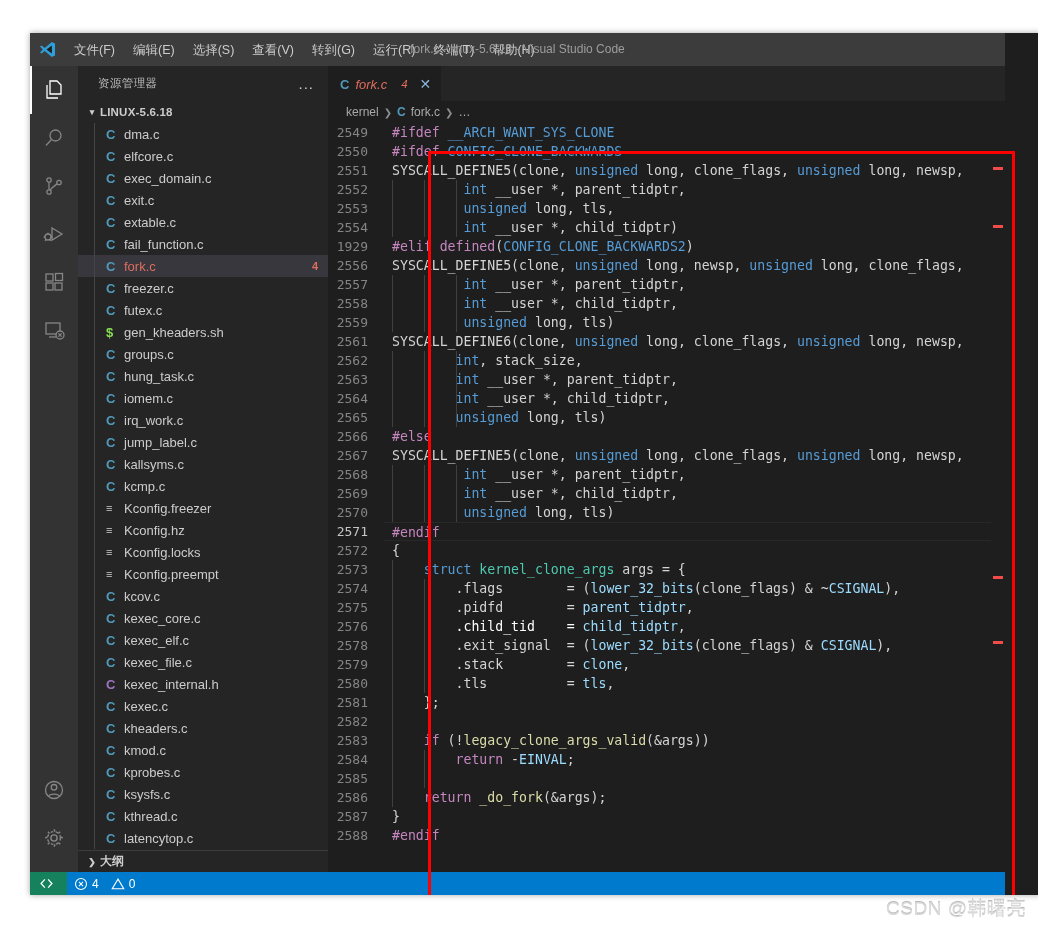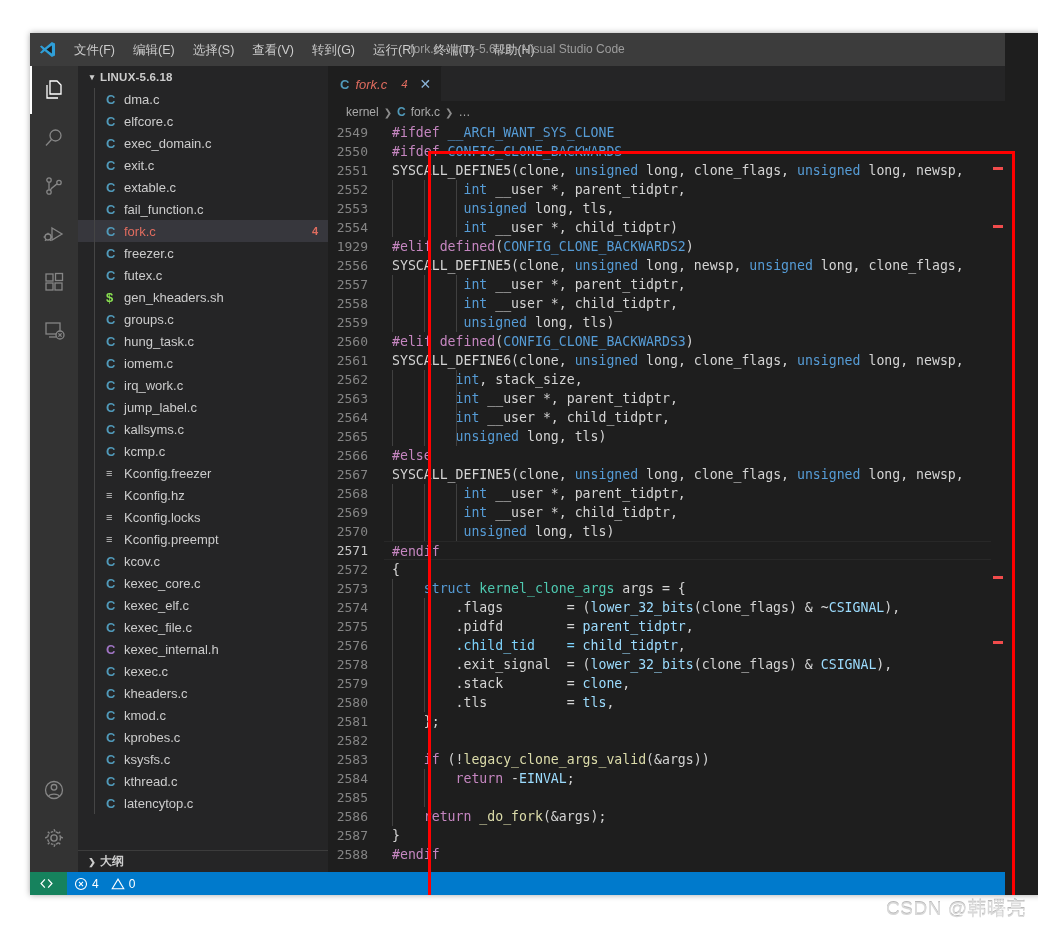--- a/index.html
+++ b/index.html
@@ -360,20 +360,24 @@
           <svg width="24" height="24" viewBox="0 0 24 24" fill="none" stroke="currentColor" stroke-width="1.4">
             <circle cx="12" cy="12" r="3.1"></circle>
             <path d="M12 3.2 L13.1 5.6 M12 20.8 L13.1 18.4 M3.2 12 L5.6 10.9 M20.8 12 L18.4 10.9
                      M5.8 5.8 L7.6 7.6 M18.2 18.2 L16.4 16.4 M5.8 18.2 L7.6 16.4 M18.2 5.8 L16.4 7.6"></path>
             <circle cx="12" cy="12" r="6.4" stroke-dasharray="2.6 2.6"></circle>
           </svg>
         </div>
       </div>
 
       <div id="sidebar">
+        <div id="sidebar-header">
+          <span id="sidebar-title">资源管理器</span>
+          <span id="sidebar-actions">...</span>
+        </div>
         <div id="folder-row">
           <span class="twisty">▾</span>
           <span>LINUX-5.6.18</span>
         </div>
         <div id="filelist">
             <div class="file-row">
               <div class="indent-guide"></div>
               <span class="ficon c">C</span>
               <span class="fname">dma.c</span>
             </div>
@@ -571,37 +575,36 @@
               <div class="code-line"><div class="ln">2550</div><div class="ctext"><span style="color: rgb(197, 134, 192);">#ifdef</span><span style="color: rgb(212, 212, 212);"> </span><span style="color: rgb(86, 156, 214);">CONFIG_CLONE_BACKWARDS</span></div></div>
               <div class="code-line"><div class="ln">2551</div><div class="ctext"><span style="color: rgb(212, 212, 212);">SYSCALL_DEFINE5</span><span style="color: rgb(212, 212, 212);">(clone, </span><span style="color: rgb(86, 156, 214);">unsigned</span><span style="color: rgb(212, 212, 212);"> </span><span style="color: rgb(212, 212, 212);">long</span><span style="color: rgb(212, 212, 212);">, clone_flags, </span><span style="color: rgb(86, 156, 214);">unsigned</span><span style="color: rgb(212, 212, 212);"> </span><span style="color: rgb(212, 212, 212);">long</span><span style="color: rgb(212, 212, 212);">, newsp,</span></div></div>
               <div class="code-line"><div class="ln">2552</div><span class="iguide" style="left: 64px;"></span><span class="iguide" style="left: 96px;"></span><span class="iguide" style="left: 128px;"></span><div class="ctext"><span style="color: rgb(212, 212, 212);">         </span><span style="color: rgb(86, 156, 214);">int</span><span style="color: rgb(212, 212, 212);"> __user *, parent_tidptr,</span></div></div>
               <div class="code-line"><div class="ln">2553</div><span class="iguide" style="left: 64px;"></span><span class="iguide" style="left: 96px;"></span><span class="iguide" style="left: 128px;"></span><div class="ctext"><span style="color: rgb(212, 212, 212);">         </span><span style="color: rgb(86, 156, 214);">unsigned</span><span style="color: rgb(212, 212, 212);"> </span><span style="color: rgb(212, 212, 212);">long</span><span style="color: rgb(212, 212, 212);">, tls,</span></div></div>
               <div class="code-line"><div class="ln">2554</div><span class="iguide" style="left: 64px;"></span><span class="iguide" style="left: 96px;"></span><span class="iguide" style="left: 128px;"></span><div class="ctext"><span style="color: rgb(212, 212, 212);">         </span><span style="color: rgb(86, 156, 214);">int</span><span style="color: rgb(212, 212, 212);"> __user *, child_tidptr)</span></div></div>
               <div class="code-line"><div class="ln">1929</div><div class="ctext"><span style="color: rgb(197, 134, 192);">#elif</span><span style="color: rgb(197, 134, 192);"> defined</span><span style="color: rgb(212, 212, 212);">(</span><span style="color: rgb(86, 156, 214);">CONFIG_CLONE_BACKWARDS2</span><span style="color: rgb(212, 212, 212);">)</span></div></div>
               <div class="code-line"><div class="ln">2556</div><div class="ctext"><span style="color: rgb(212, 212, 212);">SYSCALL_DEFINE5</span><span style="color: rgb(212, 212, 212);">(clone, </span><span style="color: rgb(86, 156, 214);">unsigned</span><span style="color: rgb(212, 212, 212);"> </span><span style="color: rgb(212, 212, 212);">long</span><span style="color: rgb(212, 212, 212);">, newsp, </span><span style="color: rgb(86, 156, 214);">unsigned</span><span style="color: rgb(212, 212, 212);"> </span><span style="color: rgb(212, 212, 212);">long</span><span style="color: rgb(212, 212, 212);">, clone_flags,</span></div></div>
               <div class="code-line"><div class="ln">2557</div><span class="iguide" style="left: 64px;"></span><span class="iguide" style="left: 96px;"></span><span class="iguide" style="left: 128px;"></span><div class="ctext"><span style="color: rgb(212, 212, 212);">         </span><span style="color: rgb(86, 156, 214);">int</span><span style="color: rgb(212, 212, 212);"> __user *, parent_tidptr,</span></div></div>
               <div class="code-line"><div class="ln">2558</div><span class="iguide" style="left: 64px;"></span><span class="iguide" style="left: 96px;"></span><span class="iguide" style="left: 128px;"></span><div class="ctext"><span style="color: rgb(212, 212, 212);">         </span><span style="color: rgb(86, 156, 214);">int</span><span style="color: rgb(212, 212, 212);"> __user *, child_tidptr,</span></div></div>
               <div class="code-line"><div class="ln">2559</div><span class="iguide" style="left: 64px;"></span><span class="iguide" style="left: 96px;"></span><span class="iguide" style="left: 128px;"></span><div class="ctext"><span style="color: rgb(212, 212, 212);">         </span><span style="color: rgb(86, 156, 214);">unsigned</span><span style="color: rgb(212, 212, 212);"> </span><span style="color: rgb(212, 212, 212);">long</span><span style="color: rgb(212, 212, 212);">, tls)</span></div></div>
-              <div class="code-line"><div class="ln">2560</div><div class="ctext"><span style="color: rgb(197, 134, 192);">#elif</span><span style="color: rgb(197, 134, 192);"> defined</span><span style="color: rgb(212, 212, 212);">(</span><span style="color: rgb(86, 156, 214);">CONFIG_CLONE_BACKWARDS3</span><span style="color: rgb(212, 212, 212);">)</span></div></div>
               <div class="code-line"><div class="ln">2561</div><div class="ctext"><span style="color: rgb(212, 212, 212);">SYSCALL_DEFINE6</span><span style="color: rgb(212, 212, 212);">(clone, </span><span style="color: rgb(86, 156, 214);">unsigned</span><span style="color: rgb(212, 212, 212);"> </span><span style="color: rgb(212, 212, 212);">long</span><span style="color: rgb(212, 212, 212);">, clone_flags, </span><span style="color: rgb(86, 156, 214);">unsigned</span><span style="color: rgb(212, 212, 212);"> </span><span style="color: rgb(212, 212, 212);">long</span><span style="color: rgb(212, 212, 212);">, newsp,</span></div></div>
               <div class="code-line"><div class="ln">2562</div><span class="iguide" style="left: 64px;"></span><span class="iguide" style="left: 96px;"></span><span class="iguide" style="left: 128px;"></span><div class="ctext"><span style="color: rgb(212, 212, 212);">        </span><span style="color: rgb(86, 156, 214);">int</span><span style="color: rgb(212, 212, 212);">, stack_size,</span></div></div>
               <div class="code-line"><div class="ln">2563</div><span class="iguide" style="left: 64px;"></span><span class="iguide" style="left: 96px;"></span><span class="iguide" style="left: 128px;"></span><div class="ctext"><span style="color: rgb(212, 212, 212);">        </span><span style="color: rgb(86, 156, 214);">int</span><span style="color: rgb(212, 212, 212);"> __user *, parent_tidptr,</span></div></div>
               <div class="code-line"><div class="ln">2564</div><span class="iguide" style="left: 64px;"></span><span class="iguide" style="left: 96px;"></span><span class="iguide" style="left: 128px;"></span><div class="ctext"><span style="color: rgb(212, 212, 212);">        </span><span style="color: rgb(86, 156, 214);">int</span><span style="color: rgb(212, 212, 212);"> __user *, child_tidptr,</span></div></div>
               <div class="code-line"><div class="ln">2565</div><span class="iguide" style="left: 64px;"></span><span class="iguide" style="left: 96px;"></span><span class="iguide" style="left: 128px;"></span><div class="ctext"><span style="color: rgb(212, 212, 212);">        </span><span style="color: rgb(86, 156, 214);">unsigned</span><span style="color: rgb(212, 212, 212);"> </span><span style="color: rgb(212, 212, 212);">long</span><span style="color: rgb(212, 212, 212);">, tls)</span></div></div>
               <div class="code-line"><div class="ln">2566</div><div class="ctext"><span style="color: rgb(197, 134, 192);">#else</span></div></div>
               <div class="code-line"><div class="ln">2567</div><div class="ctext"><span style="color: rgb(212, 212, 212);">SYSCALL_DEFINE5</span><span style="color: rgb(212, 212, 212);">(clone, </span><span style="color: rgb(86, 156, 214);">unsigned</span><span style="color: rgb(212, 212, 212);"> </span><span style="color: rgb(212, 212, 212);">long</span><span style="color: rgb(212, 212, 212);">, clone_flags, </span><span style="color: rgb(86, 156, 214);">unsigned</span><span style="color: rgb(212, 212, 212);"> </span><span style="color: rgb(212, 212, 212);">long</span><span style="color: rgb(212, 212, 212);">, newsp,</span></div></div>
               <div class="code-line"><div class="ln">2568</div><span class="iguide" style="left: 64px;"></span><span class="iguide" style="left: 96px;"></span><span class="iguide" style="left: 128px;"></span><div class="ctext"><span style="color: rgb(212, 212, 212);">         </span><span style="color: rgb(86, 156, 214);">int</span><span style="color: rgb(212, 212, 212);"> __user *, parent_tidptr,</span></div></div>
               <div class="code-line"><div class="ln">2569</div><span class="iguide" style="left: 64px;"></span><span class="iguide" style="left: 96px;"></span><span class="iguide" style="left: 128px;"></span><div class="ctext"><span style="color: rgb(212, 212, 212);">         </span><span style="color: rgb(86, 156, 214);">int</span><span style="color: rgb(212, 212, 212);"> __user *, child_tidptr,</span></div></div>
               <div class="code-line"><div class="ln">2570</div><span class="iguide" style="left: 64px;"></span><span class="iguide" style="left: 96px;"></span><span class="iguide" style="left: 128px;"></span><div class="ctext"><span style="color: rgb(212, 212, 212);">         </span><span style="color: rgb(86, 156, 214);">unsigned</span><span style="color: rgb(212, 212, 212);"> </span><span style="color: rgb(212, 212, 212);">long</span><span style="color: rgb(212, 212, 212);">, tls)</span></div></div>
               <div class="code-line active"><div class="ln">2571</div><div class="ctext"><span style="color: rgb(197, 134, 192);">#endif</span></div></div>
               <div class="code-line"><div class="ln">2572</div><div class="ctext"><span style="color: rgb(212, 212, 212);">{</span></div></div>
               <div class="code-line"><div class="ln">2573</div><span class="iguide" style="left: 64px;"></span><div class="ctext"><span style="color: rgb(212, 212, 212);">    </span><span style="color: rgb(86, 156, 214);">struct</span><span style="color: rgb(212, 212, 212);"> </span><span style="color: rgb(78, 201, 176);">kernel_clone_args</span><span style="color: rgb(212, 212, 212);"> args = {</span></div></div>
               <div class="code-line"><div class="ln">2574</div><span class="iguide" style="left: 64px;"></span><span class="iguide" style="left: 96px;"></span><div class="ctext"><span style="color: rgb(212, 212, 212);">        .flags        = (</span><span style="color: rgb(156, 220, 254);">lower_32_bits</span><span style="color: rgb(212, 212, 212);">(clone_flags) &amp; ~</span><span style="color: rgb(156, 220, 254);">CSIGNAL</span><span style="color: rgb(212, 212, 212);">),</span></div></div>
               <div class="code-line"><div class="ln">2575</div><span class="iguide" style="left: 64px;"></span><span class="iguide" style="left: 96px;"></span><div class="ctext"><span style="color: rgb(212, 212, 212);">        .pidfd        = </span><span style="color: rgb(156, 220, 254);">parent_tidptr</span><span style="color: rgb(212, 212, 212);">,</span></div></div>
-              <div class="code-line"><div class="ln">2576</div><span class="iguide" style="left: 64px;"></span><span class="iguide" style="left: 96px;"></span><div class="ctext"><span style="color: #7dd3fc;">        .child_tid    = </span><span style="color: rgb(156, 220, 254);">child_tidptr</span><span style="color: rgb(212, 212, 212);">,</span></div></div>
+              <div class="code-line"><div class="ln">2576</div><span class="iguide" style="left: 64px;"></span><span class="iguide" style="left: 96px;"></span><div class="ctext"><span style="color: #ffffff;">        .child_tid    = </span><span style="color: rgb(156, 220, 254);">child_tidptr</span><span style="color: rgb(212, 212, 212);">,</span></div></div>
               <div class="code-line"><div class="ln">2578</div><span class="iguide" style="left: 64px;"></span><span class="iguide" style="left: 96px;"></span><div class="ctext"><span style="color: rgb(212, 212, 212);">        .exit_signal  = (</span><span style="color: rgb(156, 220, 254);">lower_32_bits</span><span style="color: rgb(212, 212, 212);">(clone_flags) &amp; </span><span style="color: rgb(156, 220, 254);">CSIGNAL</span><span style="color: rgb(212, 212, 212);">),</span></div></div>
               <div class="code-line"><div class="ln">2579</div><span class="iguide" style="left: 64px;"></span><span class="iguide" style="left: 96px;"></span><div class="ctext"><span style="color: rgb(212, 212, 212);">        .stack        = </span><span style="color: rgb(156, 220, 254);">clone</span><span style="color: rgb(212, 212, 212);">,</span></div></div>
               <div class="code-line"><div class="ln">2580</div><span class="iguide" style="left: 64px;"></span><span class="iguide" style="left: 96px;"></span><div class="ctext"><span style="color: rgb(212, 212, 212);">        .tls          = </span><span style="color: rgb(156, 220, 254);">tls</span><span style="color: rgb(212, 212, 212);">,</span></div></div>
               <div class="code-line"><div class="ln">2581</div><span class="iguide" style="left: 64px;"></span><div class="ctext"><span style="color: rgb(212, 212, 212);">    };</span></div></div>
               <div class="code-line"><div class="ln">2582</div><span class="iguide" style="left: 64px;"></span><div class="ctext"><span style="color: rgb(212, 212, 212);"></span></div></div>
               <div class="code-line"><div class="ln">2583</div><span class="iguide" style="left: 64px;"></span><div class="ctext"><span style="color: rgb(212, 212, 212);">    </span><span style="color: rgb(197, 134, 192);">if</span><span style="color: rgb(212, 212, 212);"> (!</span><span style="color: rgb(220, 220, 170);">legacy_clone_args_valid</span><span style="color: rgb(212, 212, 212);">(&amp;args))</span></div></div>
               <div class="code-line"><div class="ln">2584</div><span class="iguide" style="left: 64px;"></span><span class="iguide" style="left: 96px;"></span><div class="ctext"><span style="color: rgb(212, 212, 212);">        </span><span style="color: rgb(197, 134, 192);">return</span><span style="color: rgb(212, 212, 212);"> -</span><span style="color: rgb(156, 220, 254);">EINVAL</span><span style="color: rgb(212, 212, 212);">;</span></div></div>
               <div class="code-line"><div class="ln">2585</div><span class="iguide" style="left: 64px;"></span><span class="iguide" style="left: 96px;"></span><div class="ctext"><span style="color: rgb(212, 212, 212);"></span></div></div>
               <div class="code-line"><div class="ln">2586</div><span class="iguide" style="left: 64px;"></span><div class="ctext"><span style="color: rgb(212, 212, 212);">    </span><span style="color: rgb(197, 134, 192);">return</span><span style="color: rgb(212, 212, 212);"> </span><span style="color: rgb(220, 220, 170);">_do_fork</span><span style="color: rgb(212, 212, 212);">(&amp;args);</span></div></div>
               <div class="code-line"><div class="ln">2587</div><div class="ctext"><span style="color: rgb(212, 212, 212);">}</span></div></div>

